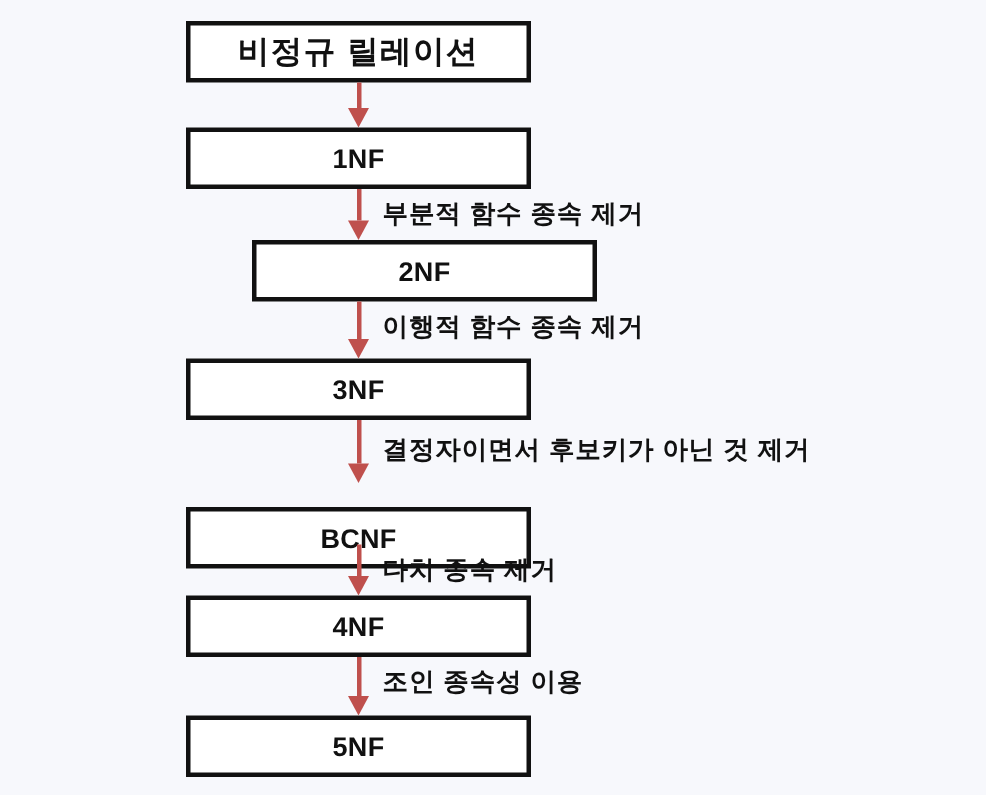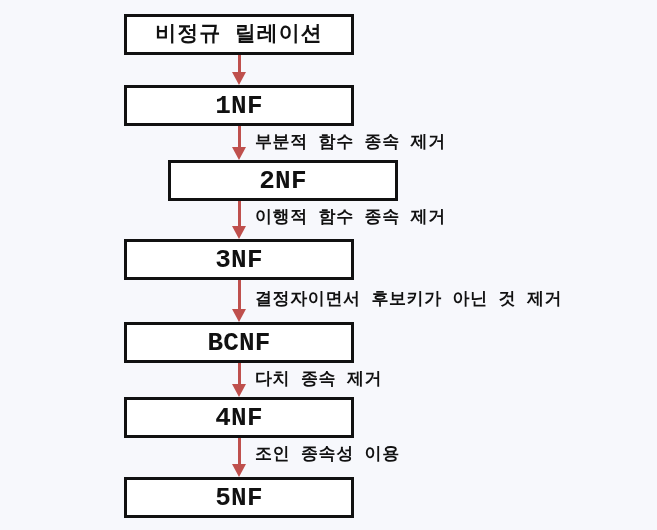--- a/index.html
+++ b/index.html
@@ -15,54 +15,53 @@
     overflow: hidden;
     position: relative;
   }
 
   #flow-diagram {
     position: absolute;
     left: 0;
     top: 0;
     width: 522px;
     height: 530px;
-    font-family: Liberation Mono, monospace;
   }
 
   
   .node-box {
     position: absolute;
     left: 124px;
     width: 230px;
     height: 41px;
     box-sizing: border-box;
     background: #ffffff;
     border: 3px solid #111111;
     display: flex;
     align-items: center;
     justify-content: center;
   }
   .node-label {
-    font-size: 26px;
+    font-size: 18px;
     font-weight: 700;
     color: #111111;
     line-height: 1;
     letter-spacing: 0.2px;
     white-space: nowrap;
   }
   .node-label.korean {
     font-size: 21px;
     letter-spacing: 1px;
   }
 
   .node-0 { top: 14px; }
   .node-1 { top: 85px; }
   .node-2 { top: 160px; margin-left: 44px; }
   .node-3 { top: 239px; }
-  .node-4 { top: 322px; }
+  .node-4 { top: 338px; }
   .node-5 { top: 397px; }
   .node-6 { top: 477px; }
 
   
   .edge-arrow {
     position: absolute;
     left: 232px;
     width: 15px;
   }
   .edge-arrow .shaft {

